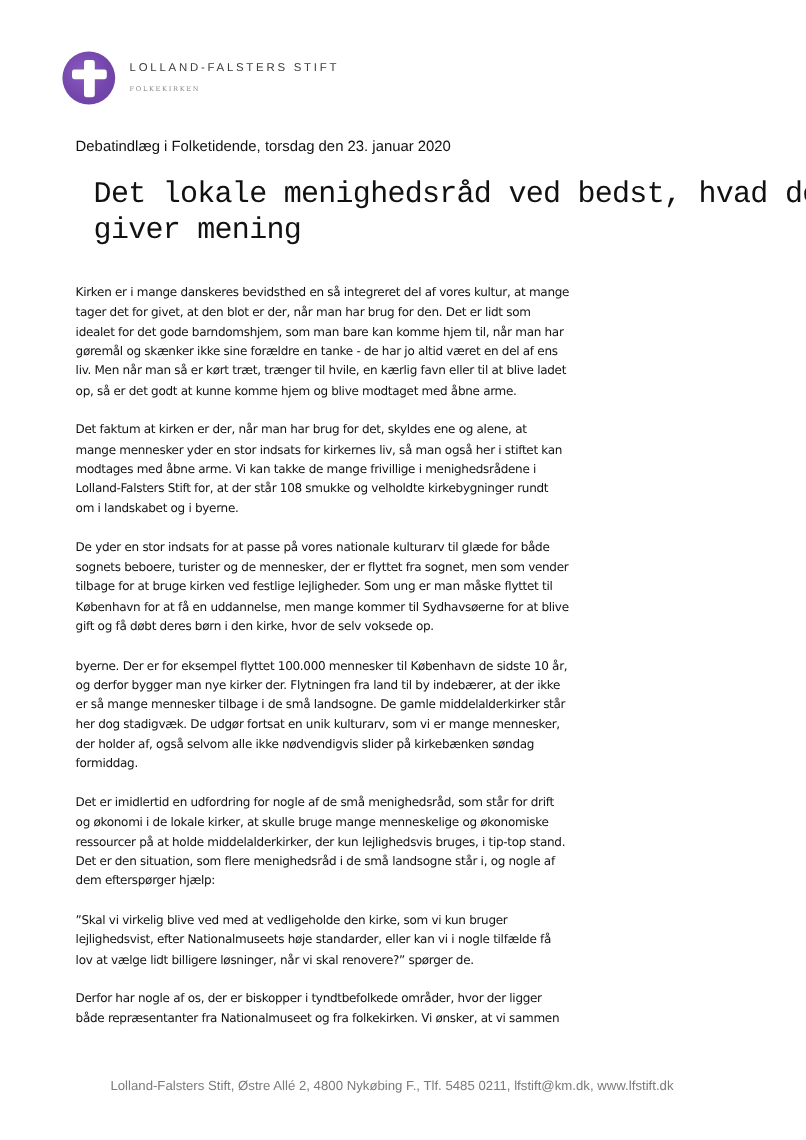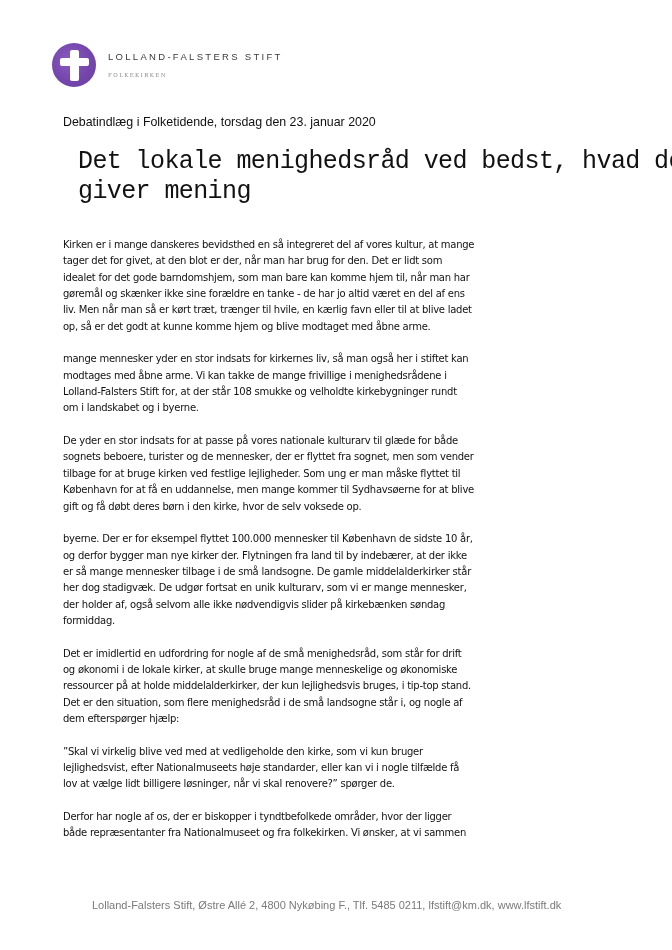--- a/index.html
+++ b/index.html
@@ -161,20 +161,21 @@
     <p class="para">
       <span class="line">Kirken er i mange danskeres bevidsthed en så integreret del af vores kultur, at mange</span>
       <span class="line">tager det for givet, at den blot er der, når man har brug for den. Det er lidt som</span>
       <span class="line">idealet for det gode barndomshjem, som man bare kan komme hjem til, når man har</span>
       <span class="line">gøremål og skænker ikke sine forældre en tanke - de har jo altid været en del af ens</span>
       <span class="line">liv. Men når man så er kørt træt, trænger til hvile, en kærlig favn eller til at blive ladet</span>
       <span class="line">op, så er det godt at kunne komme hjem og blive modtaget med åbne arme.</span>
     </p>
 
     <p class="para">
+      <span class="line">Det faktum at kirken er der, når man har brug for det, skyldes ene og alene, at</span>
       <span class="line">mange mennesker yder en stor indsats for kirkernes liv, så man også her i stiftet kan</span>
       <span class="line">modtages med åbne arme. Vi kan takke de mange frivillige i menighedsrådene i</span>
       <span class="line">Lolland-Falsters Stift for, at der står 108 smukke og velholdte kirkebygninger rundt</span>
       <span class="line">om i landskabet og i byerne.</span>
     </p>
 
     <p class="para">
       <span class="line">De yder en stor indsats for at passe på vores nationale kulturarv til glæde for både</span>
       <span class="line">sognets beboere, turister og de mennesker, der er flyttet fra sognet, men som vender</span>
       <span class="line">tilbage for at bruge kirken ved festlige lejligheder. Som ung er man måske flyttet til</span>

